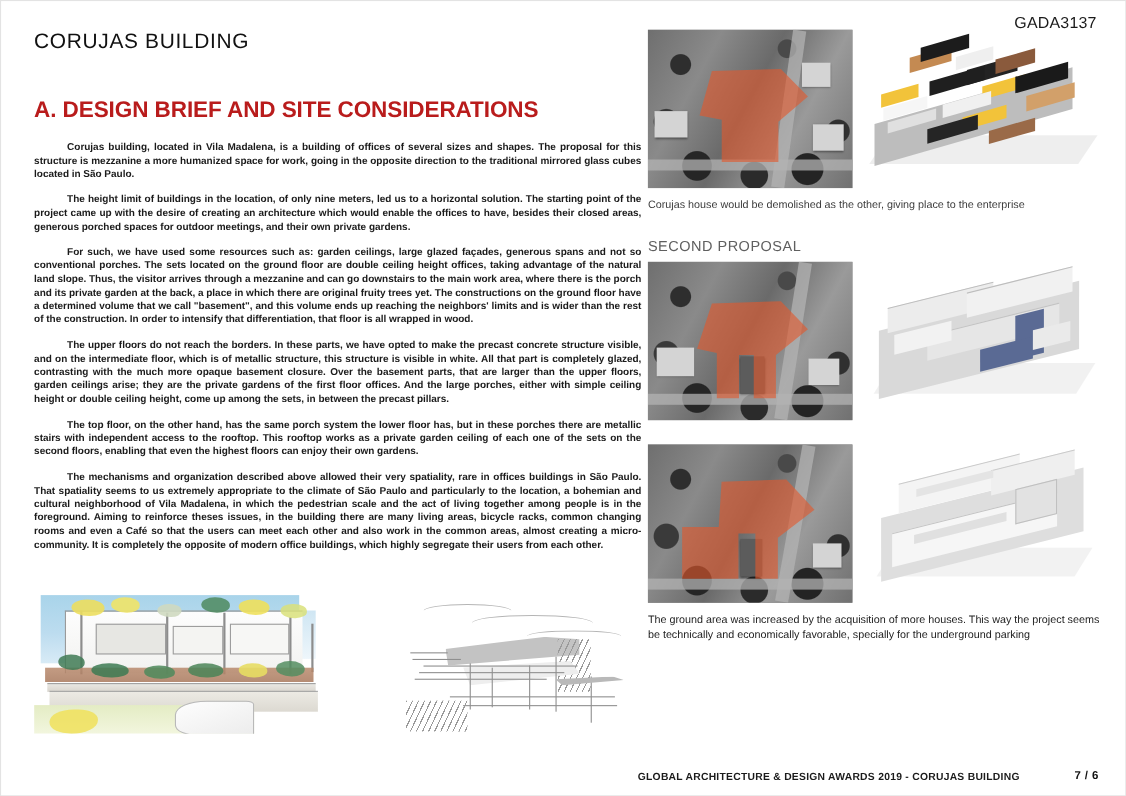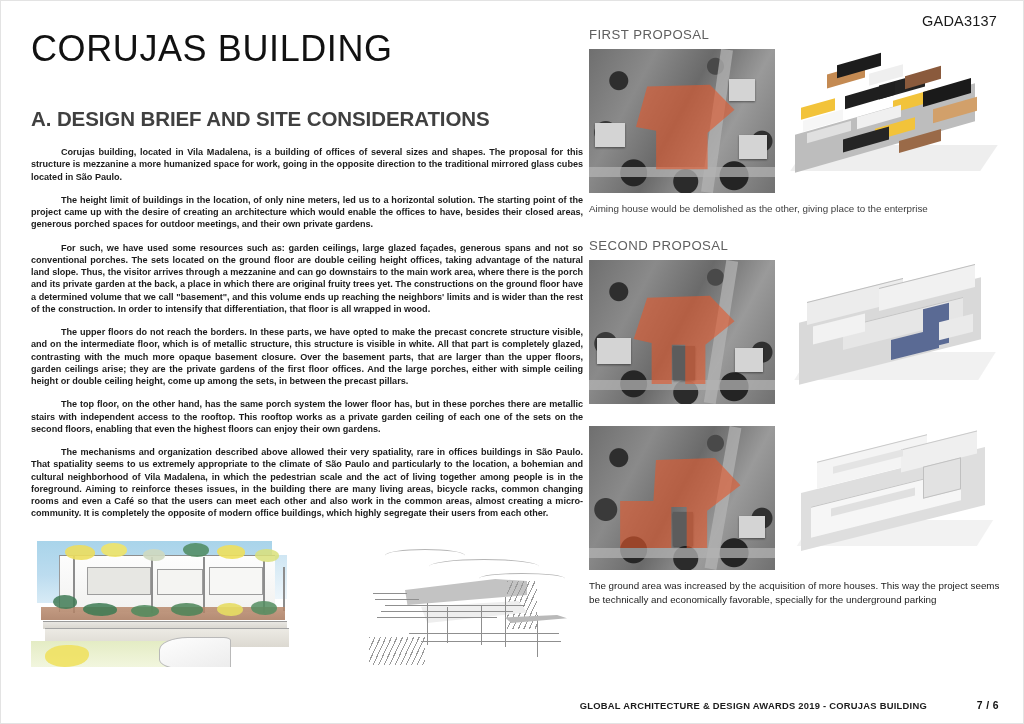--- a/index.html
+++ b/index.html
@@ -18,26 +18,26 @@
 
   
   .doc-code{
     position:absolute;right:26px;top:12px;
     font-size:14.5px;letter-spacing:.2px;color:#1a1a1a;
   }
 
   
   .left-col{position:absolute;left:30px;top:28px;width:552px;}
   .main-title{
-    font-size:36px;font-weight:400;letter-spacing:.6px;
+    font-size:19px;font-weight:400;letter-spacing:.6px;
     color:#111;margin:0 0 38px 0;line-height:1.1;
   }
   .section-title{
     font-size:20.5px;font-weight:600;letter-spacing:-.1px;
-    color:#404040;margin:0 0 16px 0;line-height:1.15;
+    color:#b91c1c;margin:0 0 16px 0;line-height:1.15;
   }
   .body-p{
     font-size:9.1px;line-height:12.25px;
     text-align:justify;
     color:#1b1b1b;
     margin:0 0 11px 0;
     text-indent:30px;
     font-weight:600;
     letter-spacing:-.02px;
     font-family:"Liberation Sans", sans-serif;
@@ -209,21 +209,20 @@
         clip-path:polygon(0% 30%,84% 0%,100% 40%,10% 100%);"></div>
       <div class="pk-hatch" style="left:0px;top:100px;width:56px;height:28px;"></div>
       <div class="pk-line" style="left:6px;top:62px;width:44px;"></div>
       <div class="pk-line" style="left:4px;top:56px;width:34px;"></div>
     </div>
   </div>
 
   <div class="right-col">
 
     <div class="prop-block">
-      <div class="prop-head">FIRST PROPOSAL</div>
       <div class="img-pair">
 
         <div class="aerial">
           <div class="aerial-base"></div>
           <div class="aerial-road" style="left:122px;top:0;width:12px;height:144px;transform:rotate(8deg);"></div>
           <div class="aerial-road" style="left:0;top:118px;width:186px;height:10px;"></div>
           <div class="aerial-roof" style="left:6px;top:74px;width:30px;height:24px;"></div>
           <div class="aerial-roof" style="left:140px;top:30px;width:26px;height:22px;"></div>
           <div class="aerial-roof" style="left:150px;top:86px;width:28px;height:24px;"></div>
           <div class="site-poly clip1" style="left:38px;top:28px;width:110px;height:94px;"></div>
@@ -245,21 +244,21 @@
           <div class="m-box" style="left:110px;top:46px;width:40px;height:12px;background:#f2c33a;transform:skewY(-16deg);"></div>
           <div class="m-box" style="left:122px;top:22px;width:36px;height:13px;background:#8a5a3c;transform:skewY(-16deg);"></div>
           <div class="m-box" style="left:140px;top:36px;width:48px;height:15px;background:#1a1a1a;transform:skewY(-16deg);"></div>
           <div class="m-box" style="left:150px;top:54px;width:44px;height:14px;background:#d2a06a;transform:skewY(-16deg);"></div>
           <div class="m-box" style="left:74px;top:62px;width:44px;height:12px;background:#f0f0f0;transform:skewY(-16deg);"></div>
           <div class="m-box" style="left:92px;top:74px;width:40px;height:12px;background:#f2c33a;transform:skewY(-16deg);"></div>
           <div class="m-box" style="left:60px;top:84px;width:46px;height:13px;background:#252525;transform:skewY(-16deg);"></div>
           <div class="m-box" style="left:116px;top:86px;width:42px;height:12px;background:#9a6a48;transform:skewY(-16deg);"></div>
         </div>
       </div>
-      <p class="caption">Aiming house would be demolished as the other, giving place to the enterprise</p>
+      <p class="caption">Corujas house would be demolished as the other, giving place to the enterprise</p>
     </div>
 
     <div class="sep-space"></div>
 
     <div class="prop-block">
       <div class="prop-head">SECOND PROPOSAL</div>
       <div class="img-pair">
 
         <div class="aerial">
           <div class="aerial-base"></div>

